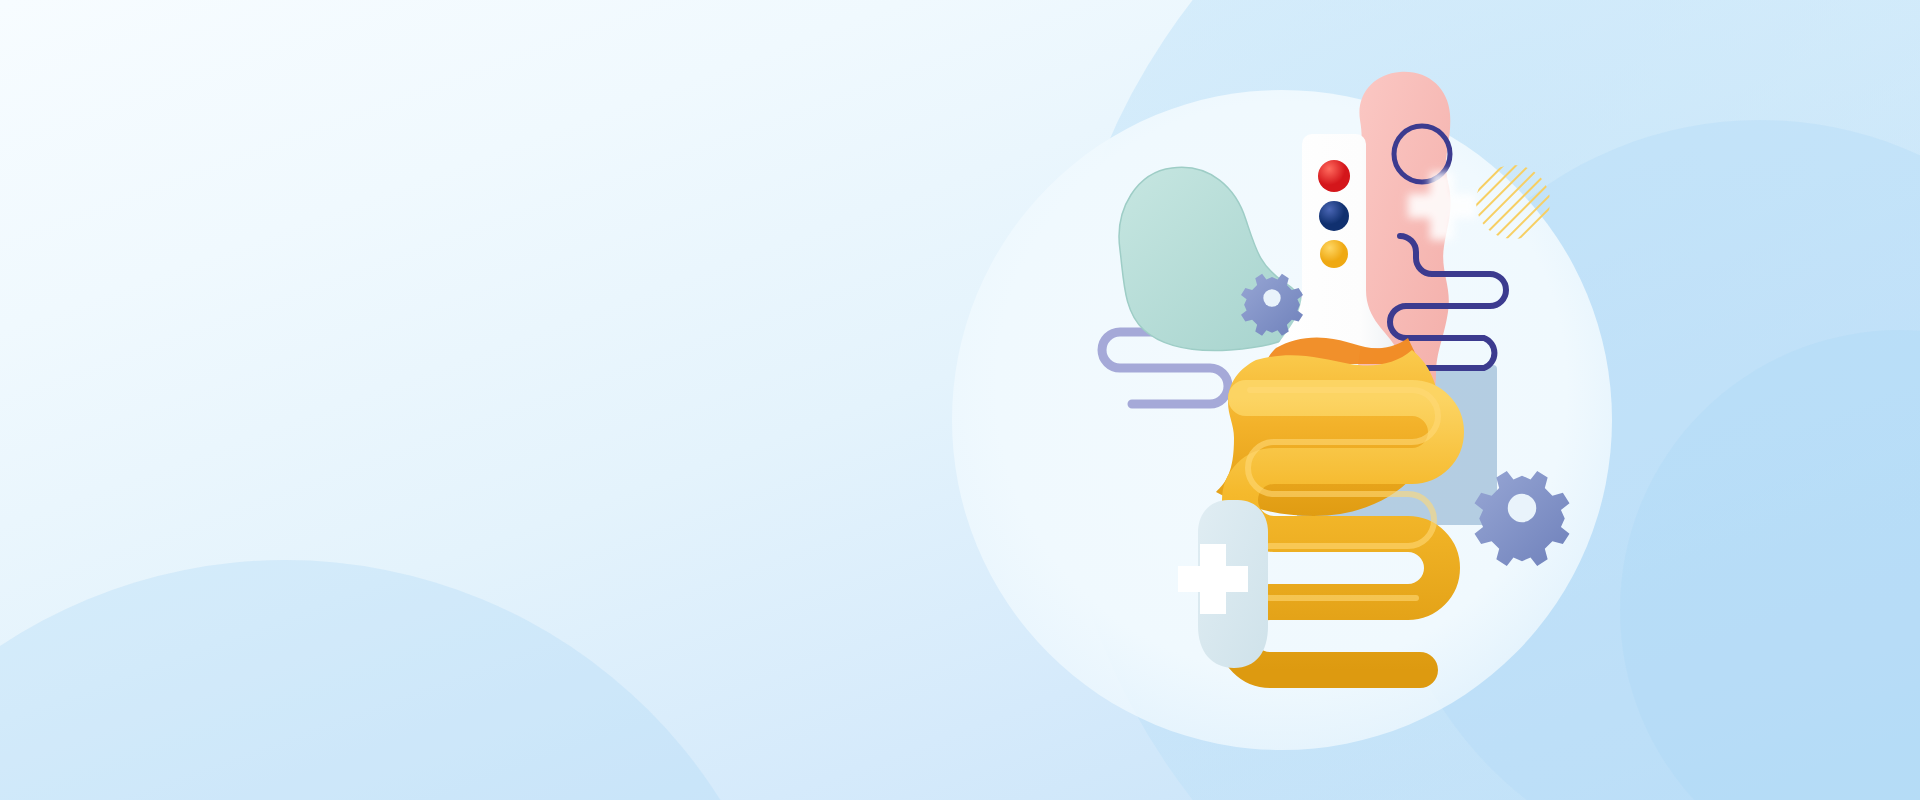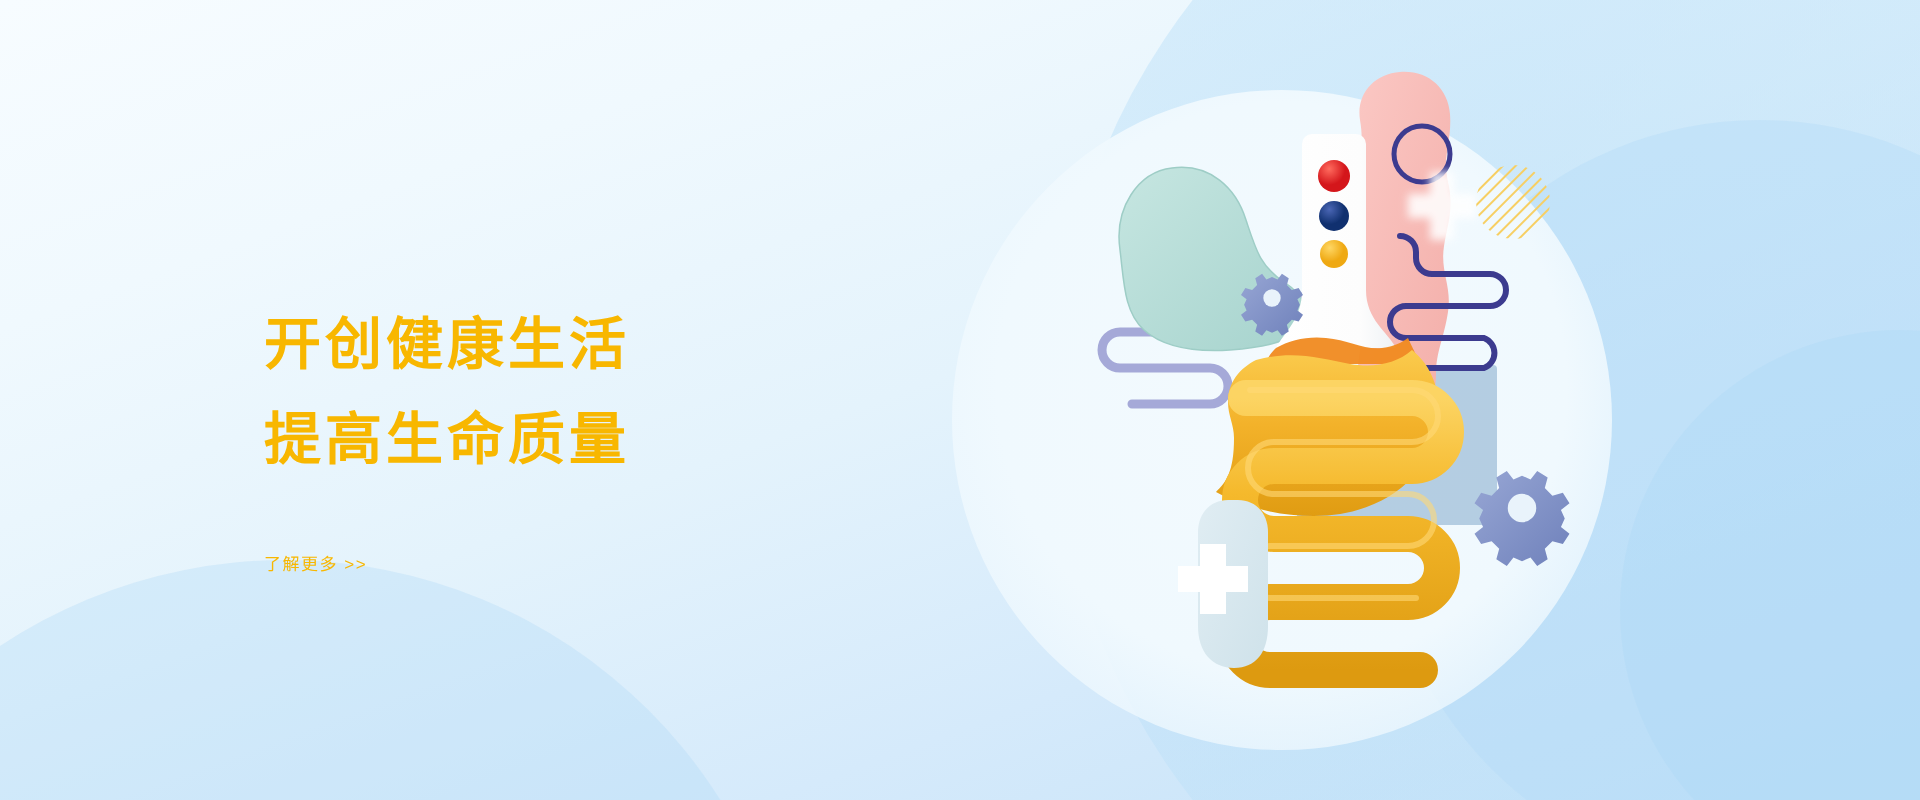--- a/index.html
+++ b/index.html
@@ -59,25 +59,20 @@
 <div class="banner">
 
   <div class="bg-layer">
     <div class="bg-arc-right"></div>
     <div class="bg-circle-a"></div>
     <div class="bg-circle-b"></div>
     <div class="bg-circle-bottomleft"></div>
     <div class="bg-halo"></div>
   </div>
 
-  <div class="copy">
-    <h1 class="headline">开创健康生活</h1>
-    <h1 class="headline second">提高生命质量</h1>
-    <a href="#" class="more-link">了解更多 &gt;&gt;</a>
-  </div>
 
   <div class="illustration">
     <svg viewBox="0 0 720 700" xmlns="http://www.w3.org/2000/svg">
       <defs>
         <linearGradient id="gTeal" x1="0" y1="0" x2="1" y2="1">
           <stop offset="0" stop-color="#c6e6e1"></stop>
             <stop offset="1" stop-color="#a6d3cd"></stop>
         </linearGradient>
         <linearGradient id="gPink" x1="0" y1="0" x2="1" y2="1">
           <stop offset="0" stop-color="#fbc8c4"></stop>

